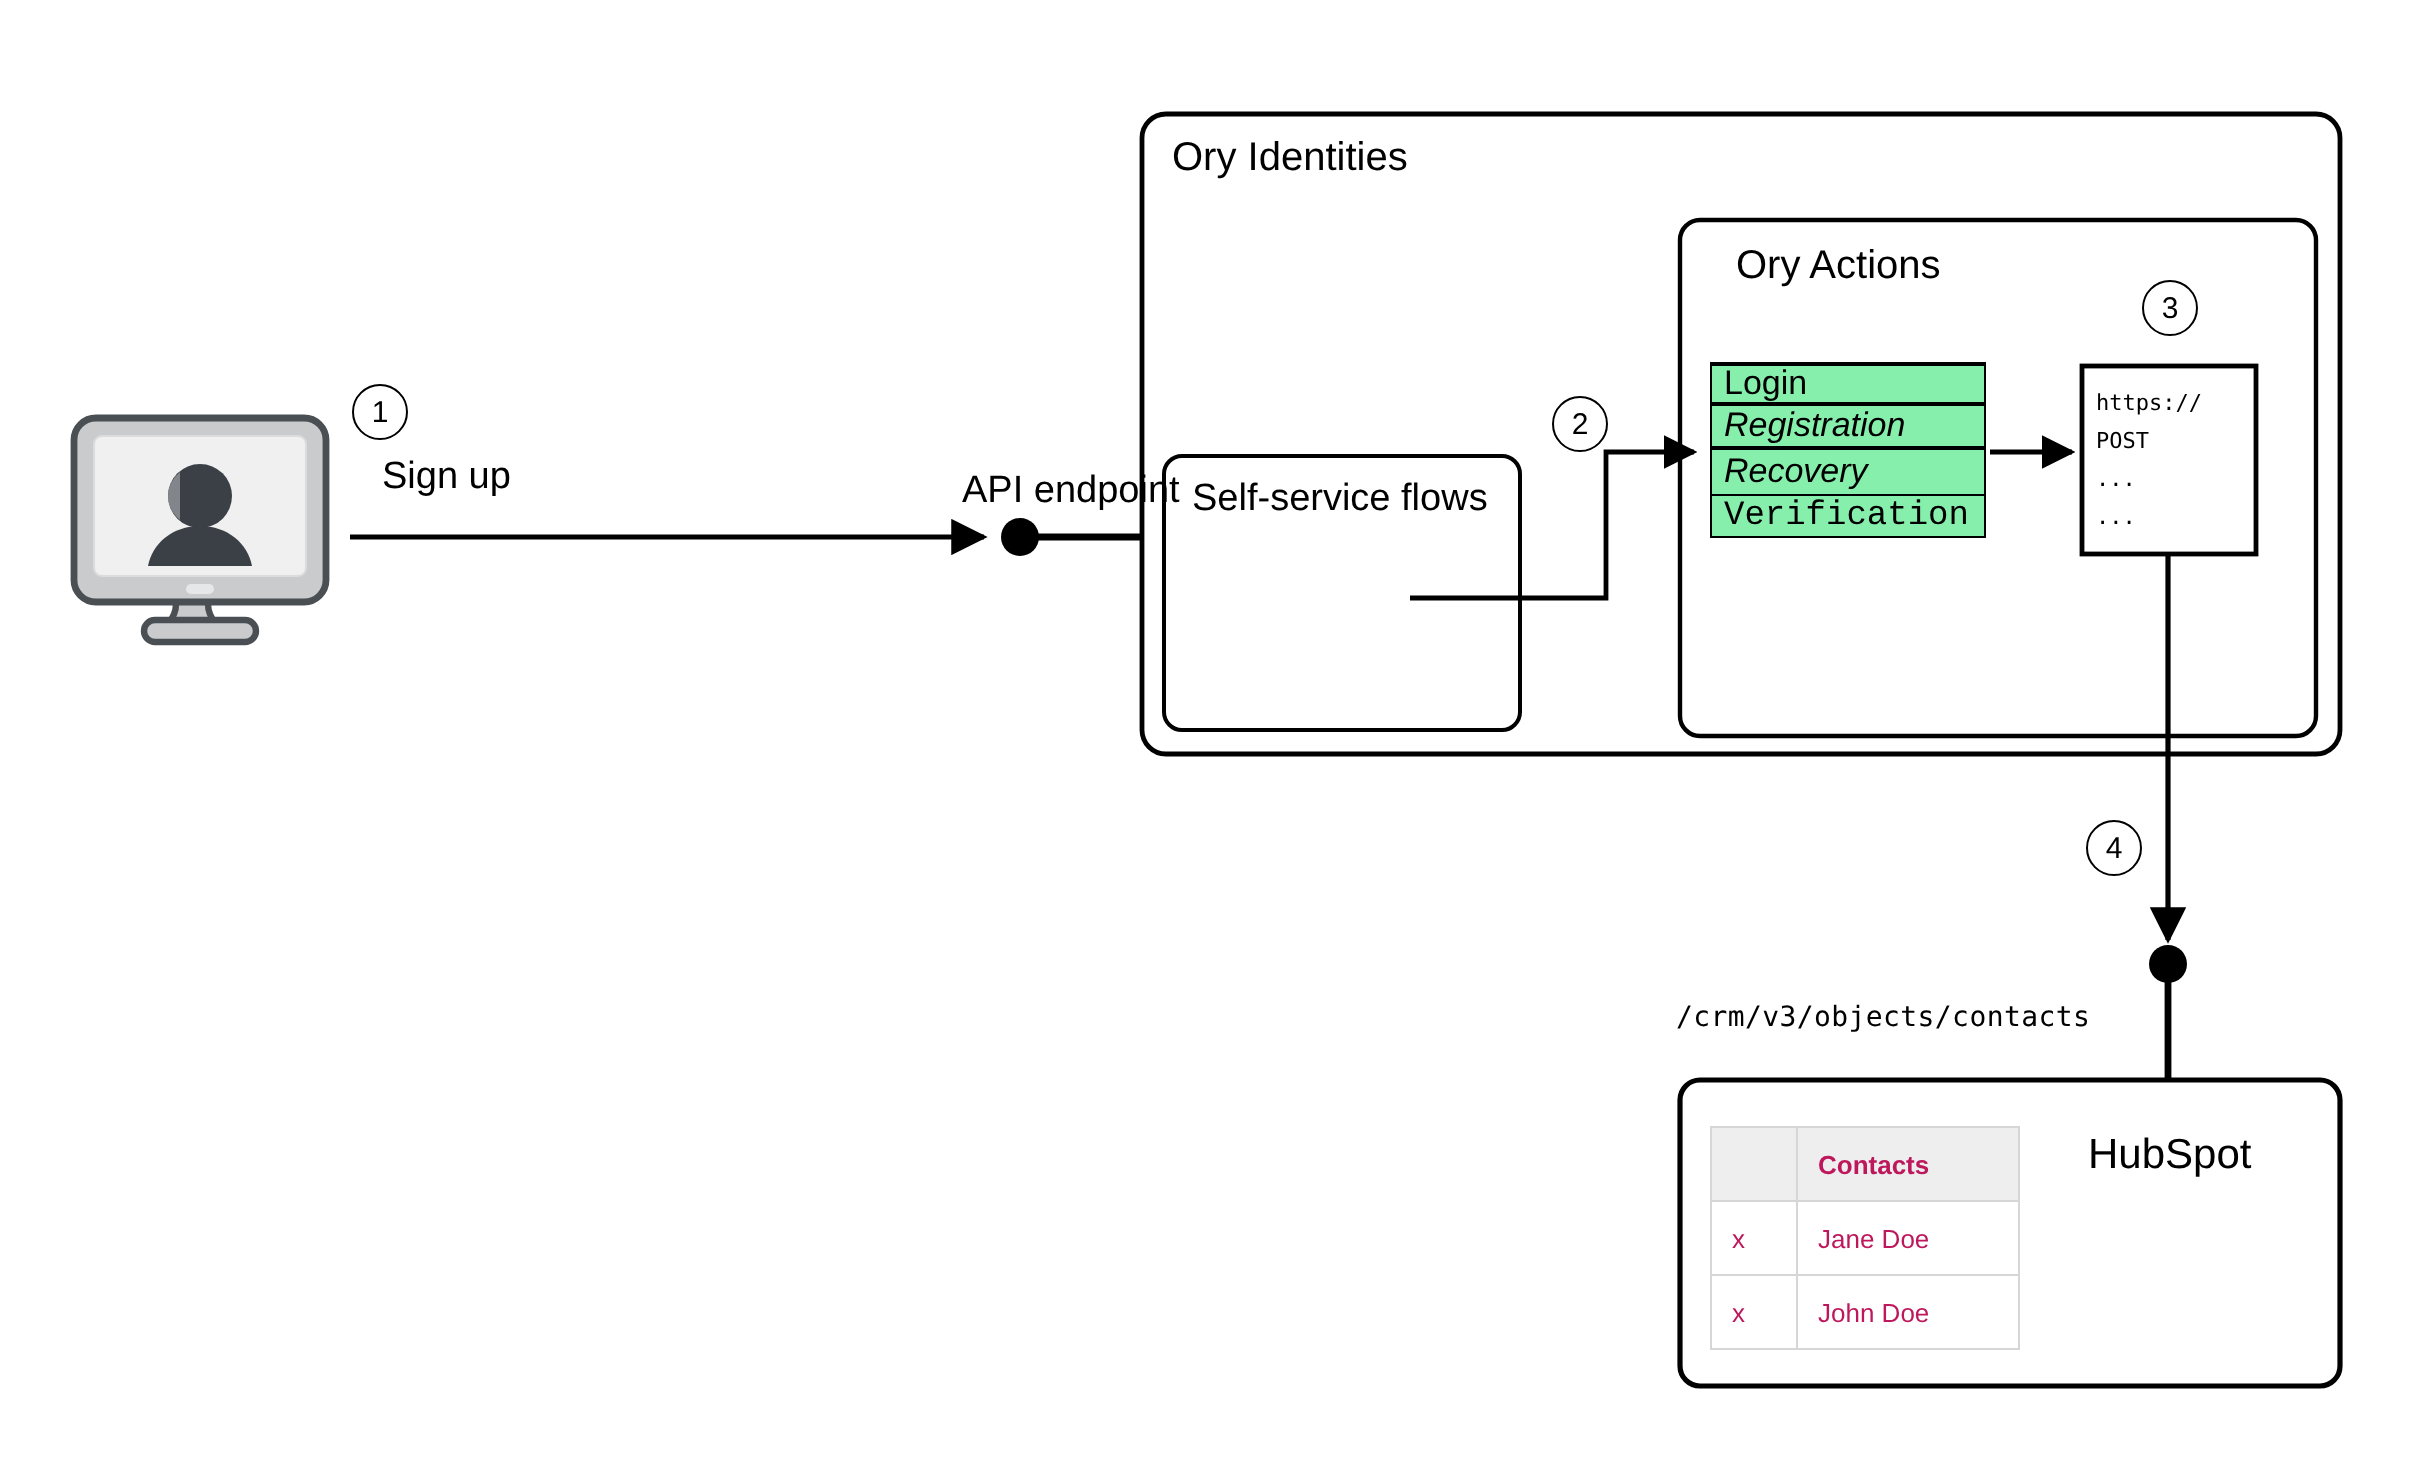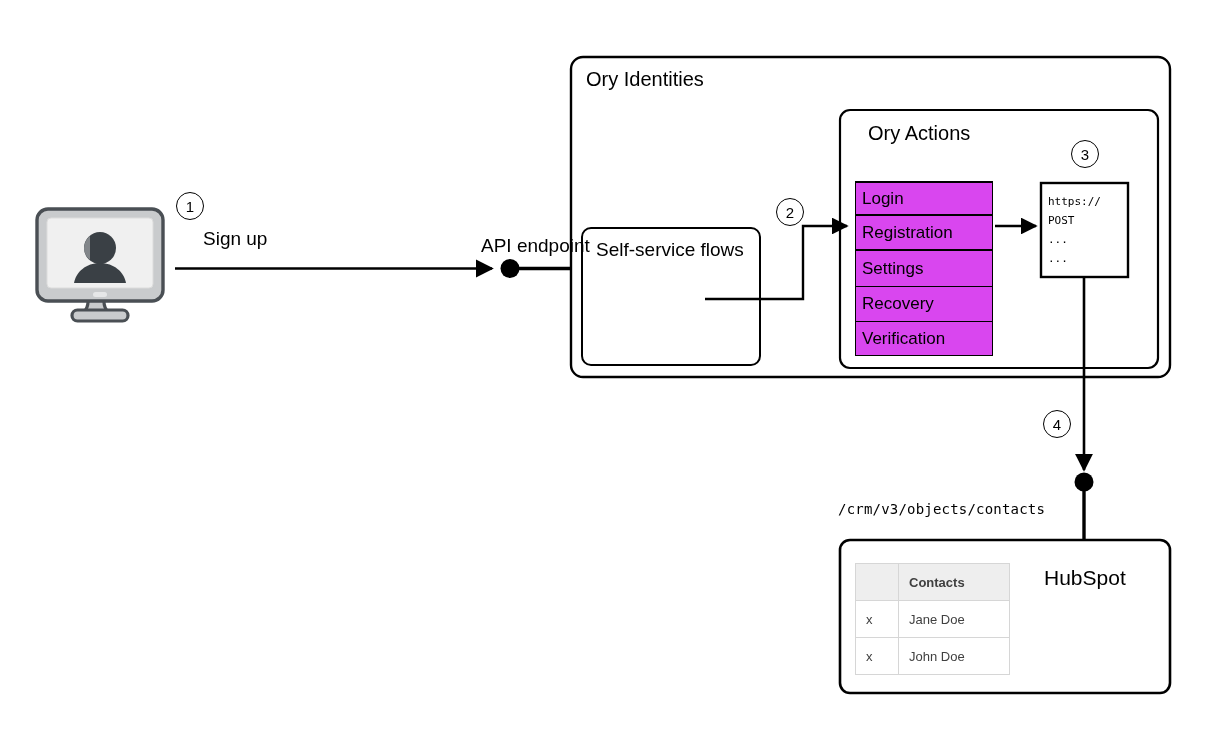--- a/index.html
+++ b/index.html
@@ -20,39 +20,39 @@
   .num{
     position:absolute;width:26px;height:26px;border-radius:50%;
     border:1.6px solid #000;background:#fff;
     display:flex;align-items:center;justify-content:center;
     font-size:15px;line-height:1;color:#000;
   }
 
   
   #flowlist{position:absolute;left:855px;top:181px;width:138px;}
   .flowrow{
-    height:35px;box-sizing:border-box;
+    height:22px;box-sizing:border-box;
     border:1.3px solid #000;border-bottom:none;
     display:flex;align-items:center;
-    padding-left:6px;font-size:17px;background:#d946ef;
+    padding-left:6px;font-size:17px;background:#86efac;
   }
-  .flowrow:last-child{border-bottom:1.3px solid #000;}
+  .flowrow:last-child{border-bottom:1.3px solid #000;font-family:Liberation Mono, monospace;}
   .flowrow.thick{border-top-width:2.2px;border-bottom:2.2px solid #000;}
-  .flowrow.thick + .flowrow{border-top:none;}
+  .flowrow.thick + .flowrow{border-top:none;font-style:italic;}
 
   
   #contacts{
     position:absolute;left:855px;top:563px;
     border-collapse:collapse;background:#fff;
   }
   #contacts td,#contacts th{
     border:1px solid #d6d6d6;
     font-size:13px;text-align:left;
     padding:0 10px;height:36px;vertical-align:middle;
-    font-weight:normal;color:#404040;
+    font-weight:normal;color:#be185d;
   }
   #contacts thead th{background:#eeeeee;font-weight:bold;}
   .c-x{width:22px;text-align:left;}
   .c-n{width:90px;}
 
   
   #monitor{position:absolute;left:34px;top:206px;width:132px;height:118px;}
 </style>
 </head>
 <body>
@@ -102,43 +102,40 @@
     <circle cx="66" cy="42" r="16" fill="#3a4045"></circle>
     <path d="M66 57 c-14 0 -24 9 -26 20 h52 c-2 -11 -12 -20 -26 -20 z" fill="#3a4045"></path>
     <path d="M56 30 a16 16 0 0 0 -6 12 a16 16 0 0 0 6 12 z" fill="#8f9396" opacity="0.85"></path>
   </svg>
 
   <div class="num" style="left:176px;top:192px;">1</div>
   <div class="num" style="left:776px;top:198px;">2</div>
   <div class="num" style="left:1071px;top:140px;">3</div>
   <div class="num" style="left:1043px;top:410px;">4</div>
 
-  <div class="lbl lbl-19" style="left:203px;top:228px;">Sign up</div>
+  <div class="lbl lbl-19" style="left:191px;top:228px;">Sign up</div>
 
   <div class="lbl lbl-19" style="left:481px;top:235px;">API endpoint</div>
 
   <div class="lbl mono" style="left:838px;top:501px;font-size:14px;letter-spacing:0.2px;">/crm/v3/objects/contacts</div>
 
   <div class="lbl lbl-20" style="left:586px;top:68px;text-align:center;">Ory Identities</div>
 
   <div class="lbl lbl-20" style="left:868px;top:122px;">Ory Actions</div>
 
   <div class="lbl lbl-19" style="left:596px;top:239px;">Self-service flows</div>
 
   <div class="lbl lbl-20" style="left:1044px;top:566px;font-size:21px;">HubSpot</div>
 
   <div id="flowlist">
     <div class="flowrow thick">
       <span>Login</span>
     </div>
     <div class="flowrow thick">
       <span>Registration</span>
-    </div>
-    <div class="flowrow">
-      <span>Settings</span>
     </div>
     <div class="flowrow">
       <span>Recovery</span>
     </div>
     <div class="flowrow">
       <span>Verification</span>
     </div>
   </div>
 
   <div class="lbl mono" style="left:1048px;top:192px;font-size:11px;line-height:19px;">

